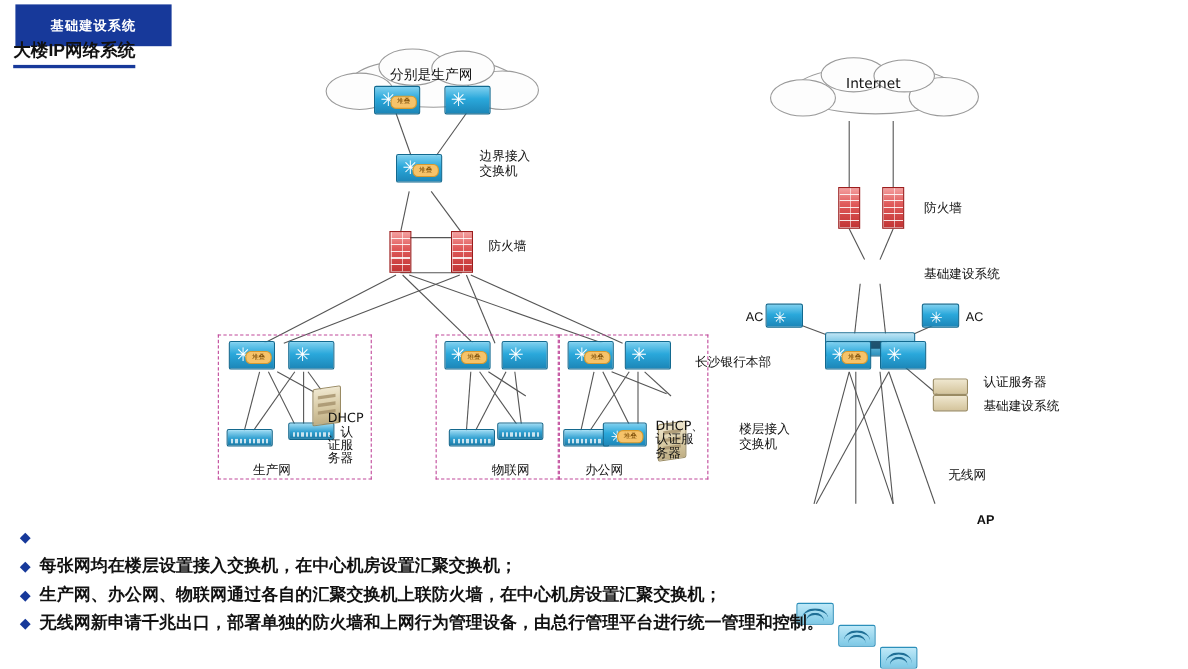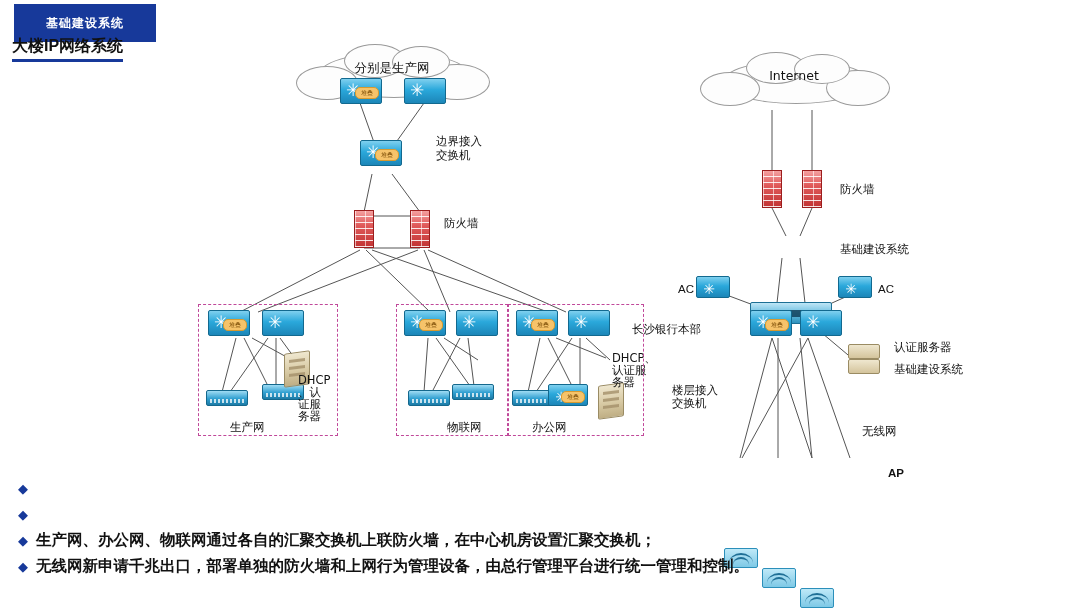--- a/index.html
+++ b/index.html
@@ -354,21 +354,21 @@
     <div class="sw" style="width:40px;height:22px;">
         <div class="star" style="font-size:14px;">✳</div>
         <div class="pill" style="top:6px;">堆叠</div>
       </div>
   </div>
   <div class="dev srv" style="left:598px;top:350px;">
     <div class="slot" style="top:6px;"></div>
       <div class="slot" style="top:13px;"></div>
       <div class="slot" style="top:20px;"></div>
   </div>
-  <div class="lbl cn" style="left:596px;top:352px;line-height:12px;margin-left:16px;">DHCP、
+  <div class="lbl cn" style="left:596px;top:381px;line-height:12px;">DHCP、
 认证服
 务器</div>
   <div class="lbl cn" style="left:532px;top:420px;">办公网</div>
 
   <div class="lbl cn" style="left:672px;top:384px;line-height:13px;">楼层接入
 交换机</div>
 
   <div class="grp" style="left:198px;top:304px;width:140px;height:132px;"></div>
   <div class="grp" style="left:396px;top:304px;width:112px;height:132px;"></div>
   <div class="grp" style="left:508px;top:304px;width:136px;height:132px;"></div>
@@ -440,20 +440,21 @@
     </div>
 
   <div class="lbl" style="left:888px;top:466px;font-weight:bold;">AP</div>
 
   <div class="bullets">
     <div class="brow">
       <span class="bdia">◆</span>
     </div>
     <div class="brow">
       <span class="bdia">◆</span>
+      <span class="btxt">每张网均在楼层设置接入交换机，在中心机房设置汇聚交换机；</span>
     </div>
     <div class="brow">
       <span class="bdia">◆</span>
       <span class="btxt">生产网、办公网、物联网通过各自的汇聚交换机上联防火墙，在中心机房设置汇聚交换机；</span>
     </div>
     <div class="brow">
       <span class="bdia">◆</span>
       <span class="btxt">无线网新申请千兆出口，部署单独的防火墙和上网行为管理设备，由总行管理平台进行统一管理和控制。</span>
     </div>
   </div>

